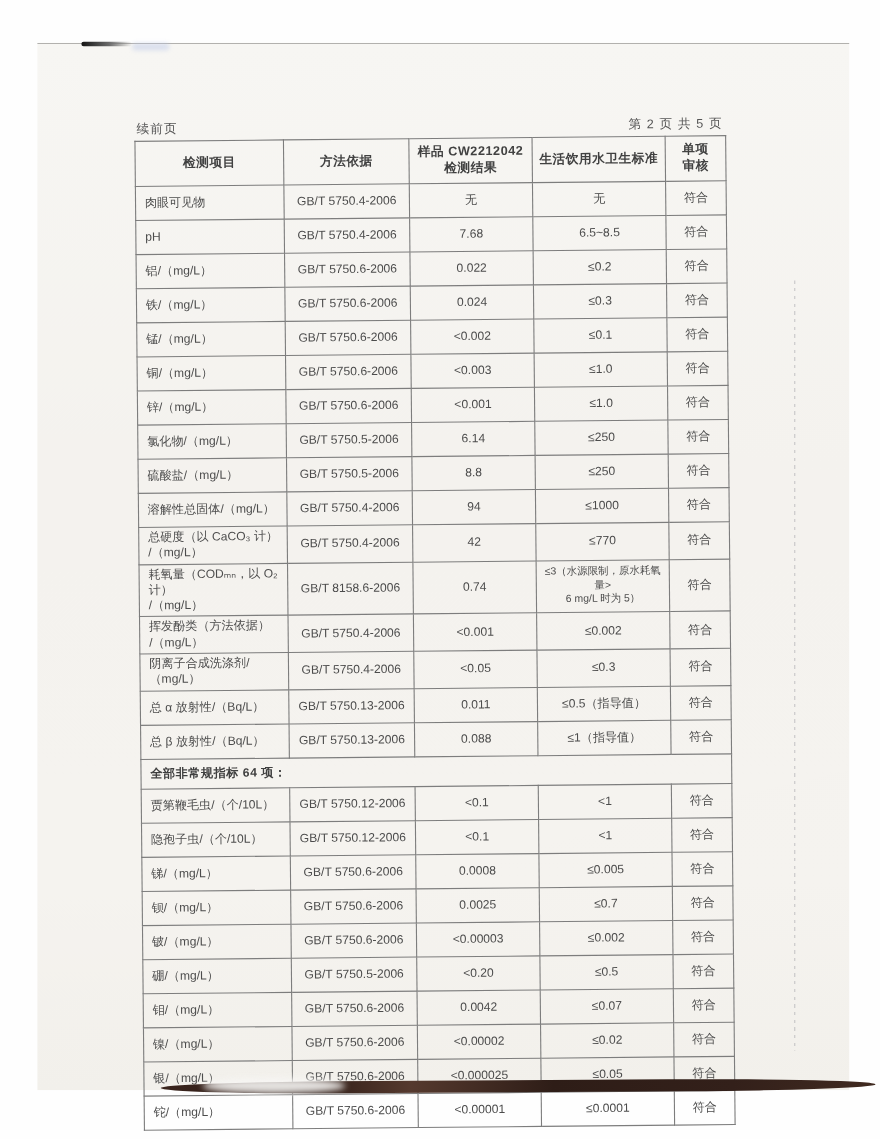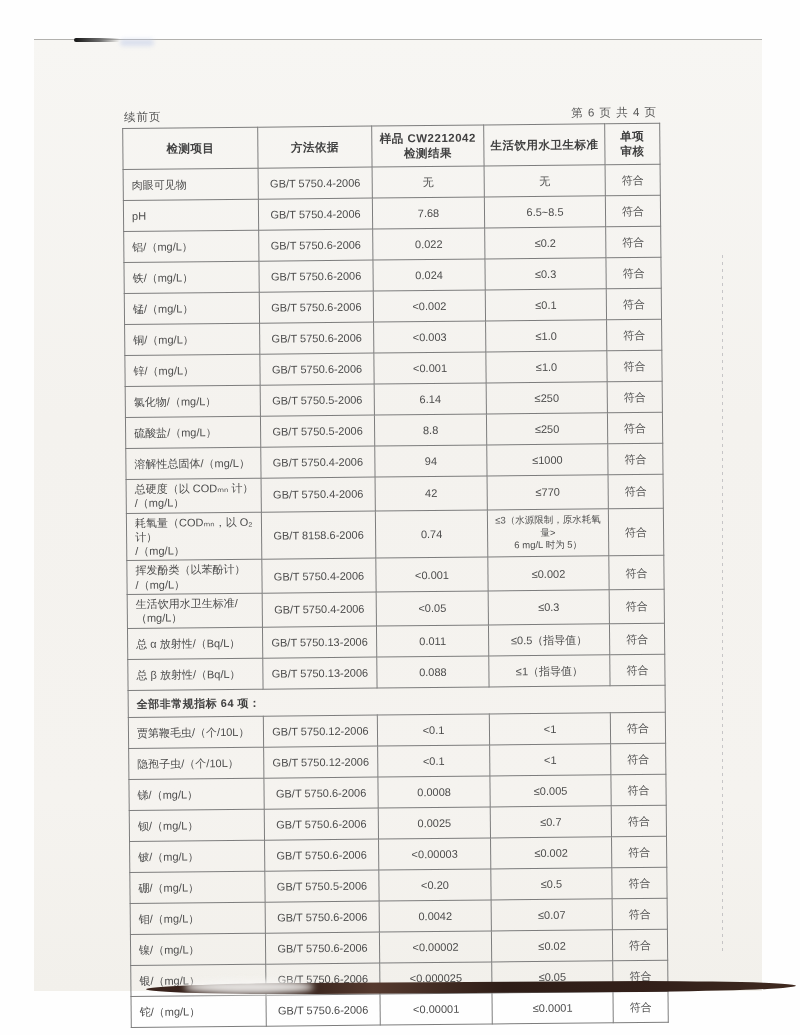--- a/index.html
+++ b/index.html
@@ -5,20 +5,21 @@
   html,body{margin:0;padding:0;}
   body{
     width:800px;height:1035px;position:relative;overflow:hidden;
     background:#fefefe;
     font-family:"Liberation Sans","DejaVu Sans",sans-serif;
   }
   .paper{
     position:absolute;left:34px;top:39px;width:728px;height:951px;
     background:linear-gradient(180deg,#f7f6f3 0%,#f4f2ee 40%,#f5f3ef 80%,#f2f0eb 100%);
     border-top:1px solid rgba(100,100,100,.45);
+    padding-left:10px;
   }
   .top-smudge{
     position:absolute;left:40px;top:-2px;width:46px;height:4px;border-radius:2px;
     background:linear-gradient(90deg,#141414,#6b6b6b 55%,rgba(150,150,150,0));
   }
   .blue-smudge{
     position:absolute;left:86px;top:-1px;width:34px;height:7px;border-radius:4px;
     background:#b9c6e8;opacity:.45;filter:blur(2px);
   }
   .fold-line{
@@ -70,21 +71,21 @@
 <body>
 
 <div class="paper">
   <div class="top-smudge"></div>
   <div class="blue-smudge"></div>
   <div class="fold-line"></div>
 
   <div class="content">
     <div class="meta-row">
       <span>续前页</span>
-      <span>第 6 页 共 4 页</span>
+      <span>第 2 页 共 5 页</span>
     </div>
 
     <table>
       <colgroup>
         <col style="width:135px">
           <col style="width:114px">
           <col style="width:112px">
           <col style="width:121px">
           <col style="width:55px">
       </colgroup>
@@ -164,46 +165,46 @@
     <td class="c-verdict">符合</td>
   </tr>
           <tr>
     <td class="c-item">溶解性总固体/（mg/L）</td>
     <td class="c-method">GB/T 5750.4-2006</td>
     <td class="c-result">94</td>
     <td class="c-standard">≤1000</td>
     <td class="c-verdict">符合</td>
   </tr>
           <tr>
-    <td class="c-item">总硬度（以 CODₘₙ 计）
+    <td class="c-item">总硬度（以 CaCO₃ 计）
 /（mg/L）</td>
     <td class="c-method">GB/T 5750.4-2006</td>
     <td class="c-result">42</td>
     <td class="c-standard">≤770</td>
     <td class="c-verdict">符合</td>
   </tr>
           <tr>
     <td class="c-item">耗氧量（CODₘₙ，以 O₂ 计）
 /（mg/L）</td>
     <td class="c-method">GB/T 8158.6-2006</td>
     <td class="c-result">0.74</td>
     <td class="c-standard small">≤3（水源限制，原水耗氧量&gt;
 6 mg/L 时为 5）</td>
     <td class="c-verdict">符合</td>
   </tr>
           <tr>
-    <td class="c-item">挥发酚类（以苯酚计）
+    <td class="c-item">挥发酚类（方法依据）
 /（mg/L）</td>
     <td class="c-method">GB/T 5750.4-2006</td>
     <td class="c-result">&lt;0.001</td>
     <td class="c-standard">≤0.002</td>
     <td class="c-verdict">符合</td>
   </tr>
           <tr>
-    <td class="c-item">生活饮用水卫生标准/（mg/L）</td>
+    <td class="c-item">阴离子合成洗涤剂/（mg/L）</td>
     <td class="c-method">GB/T 5750.4-2006</td>
     <td class="c-result">&lt;0.05</td>
     <td class="c-standard">≤0.3</td>
     <td class="c-verdict">符合</td>
   </tr>
           <tr>
     <td class="c-item">总 α 放射性/（Bq/L）</td>
     <td class="c-method">GB/T 5750.13-2006</td>
     <td class="c-result">0.011</td>
     <td class="c-standard">≤0.5（指导值）</td>

